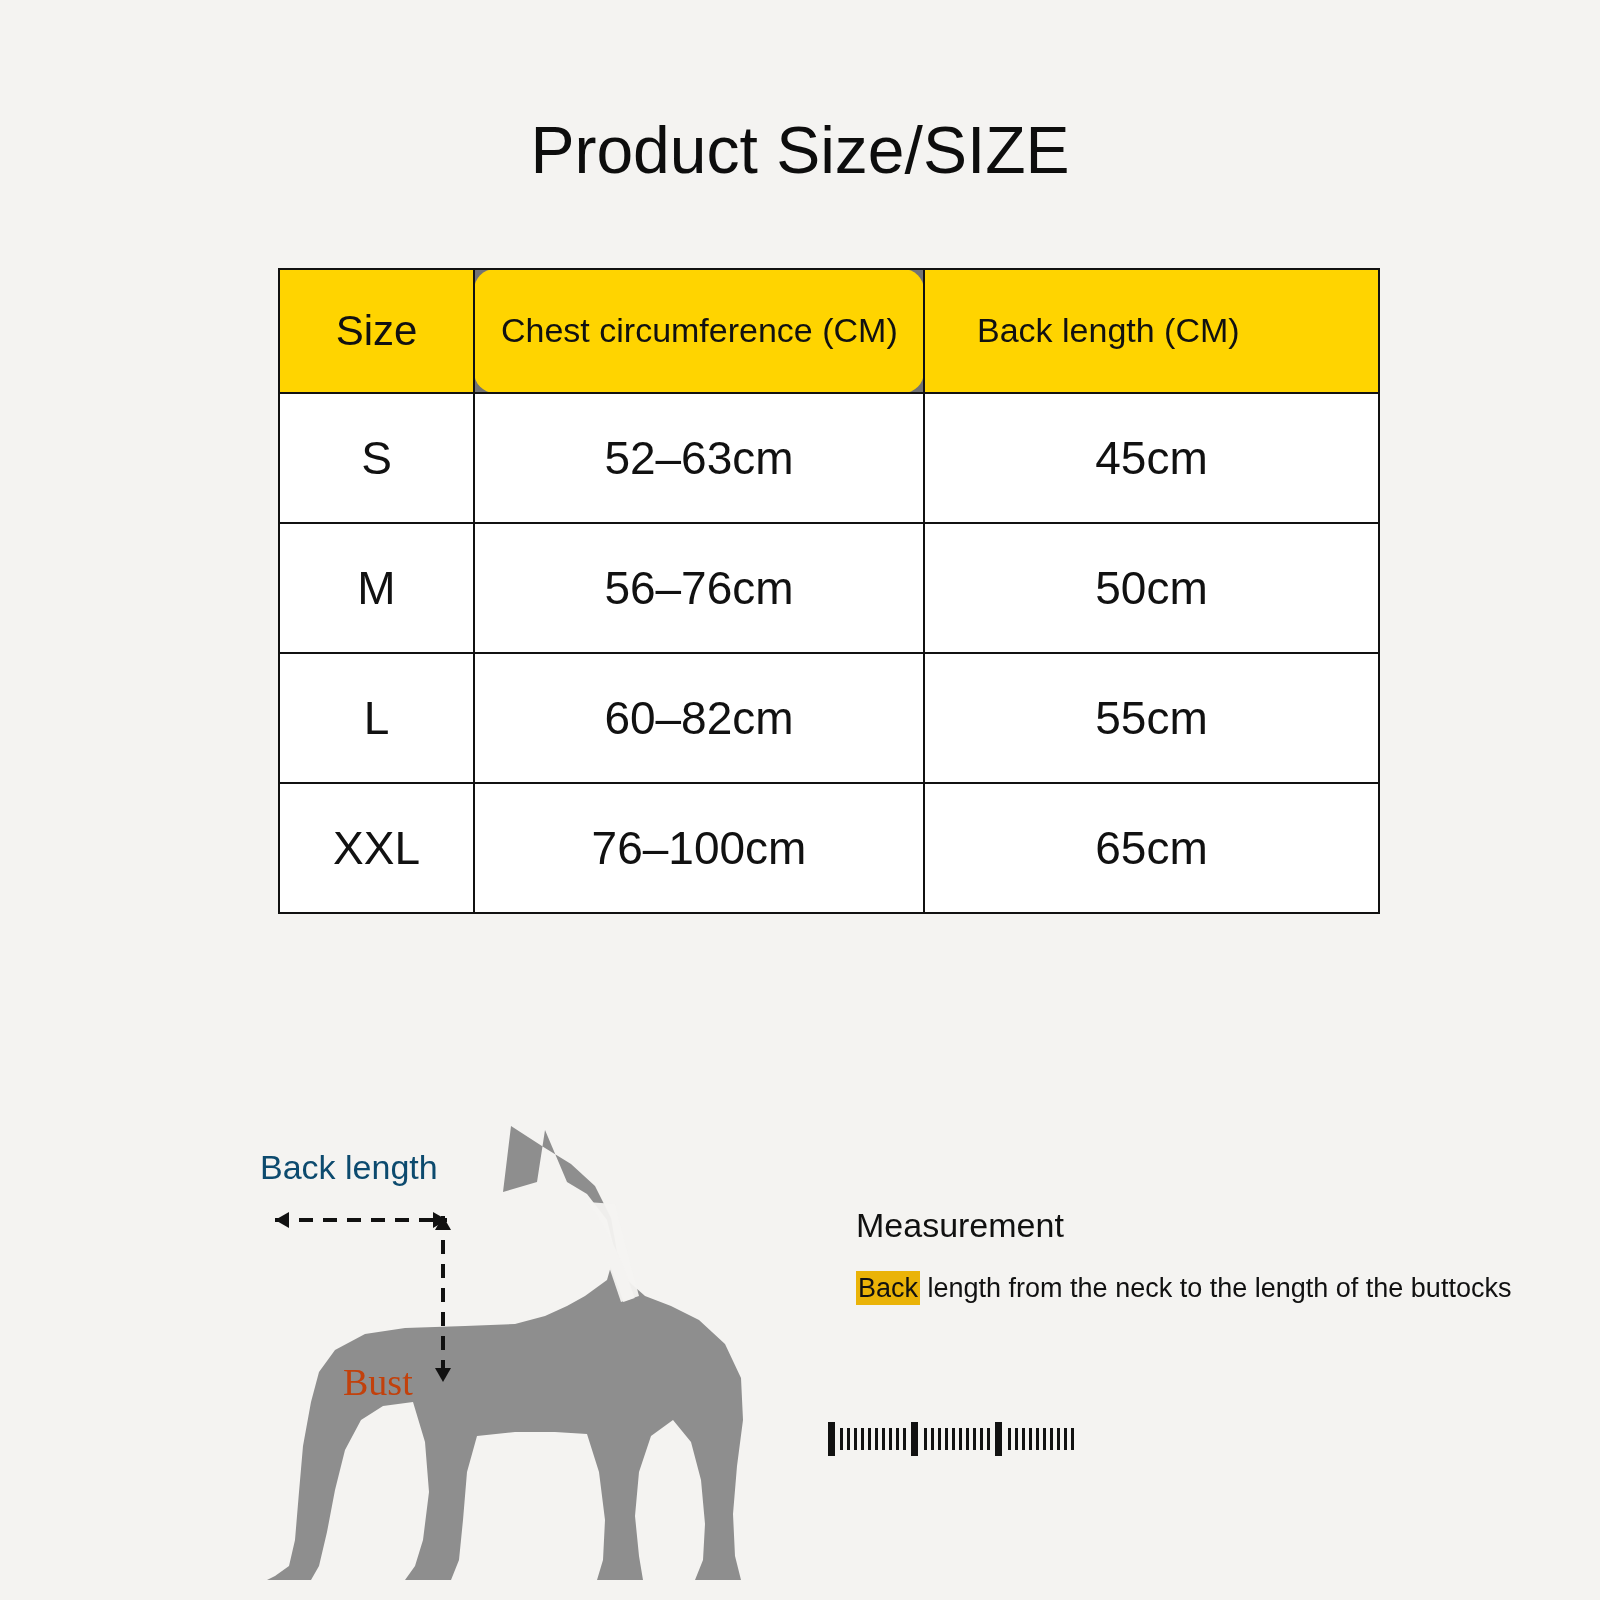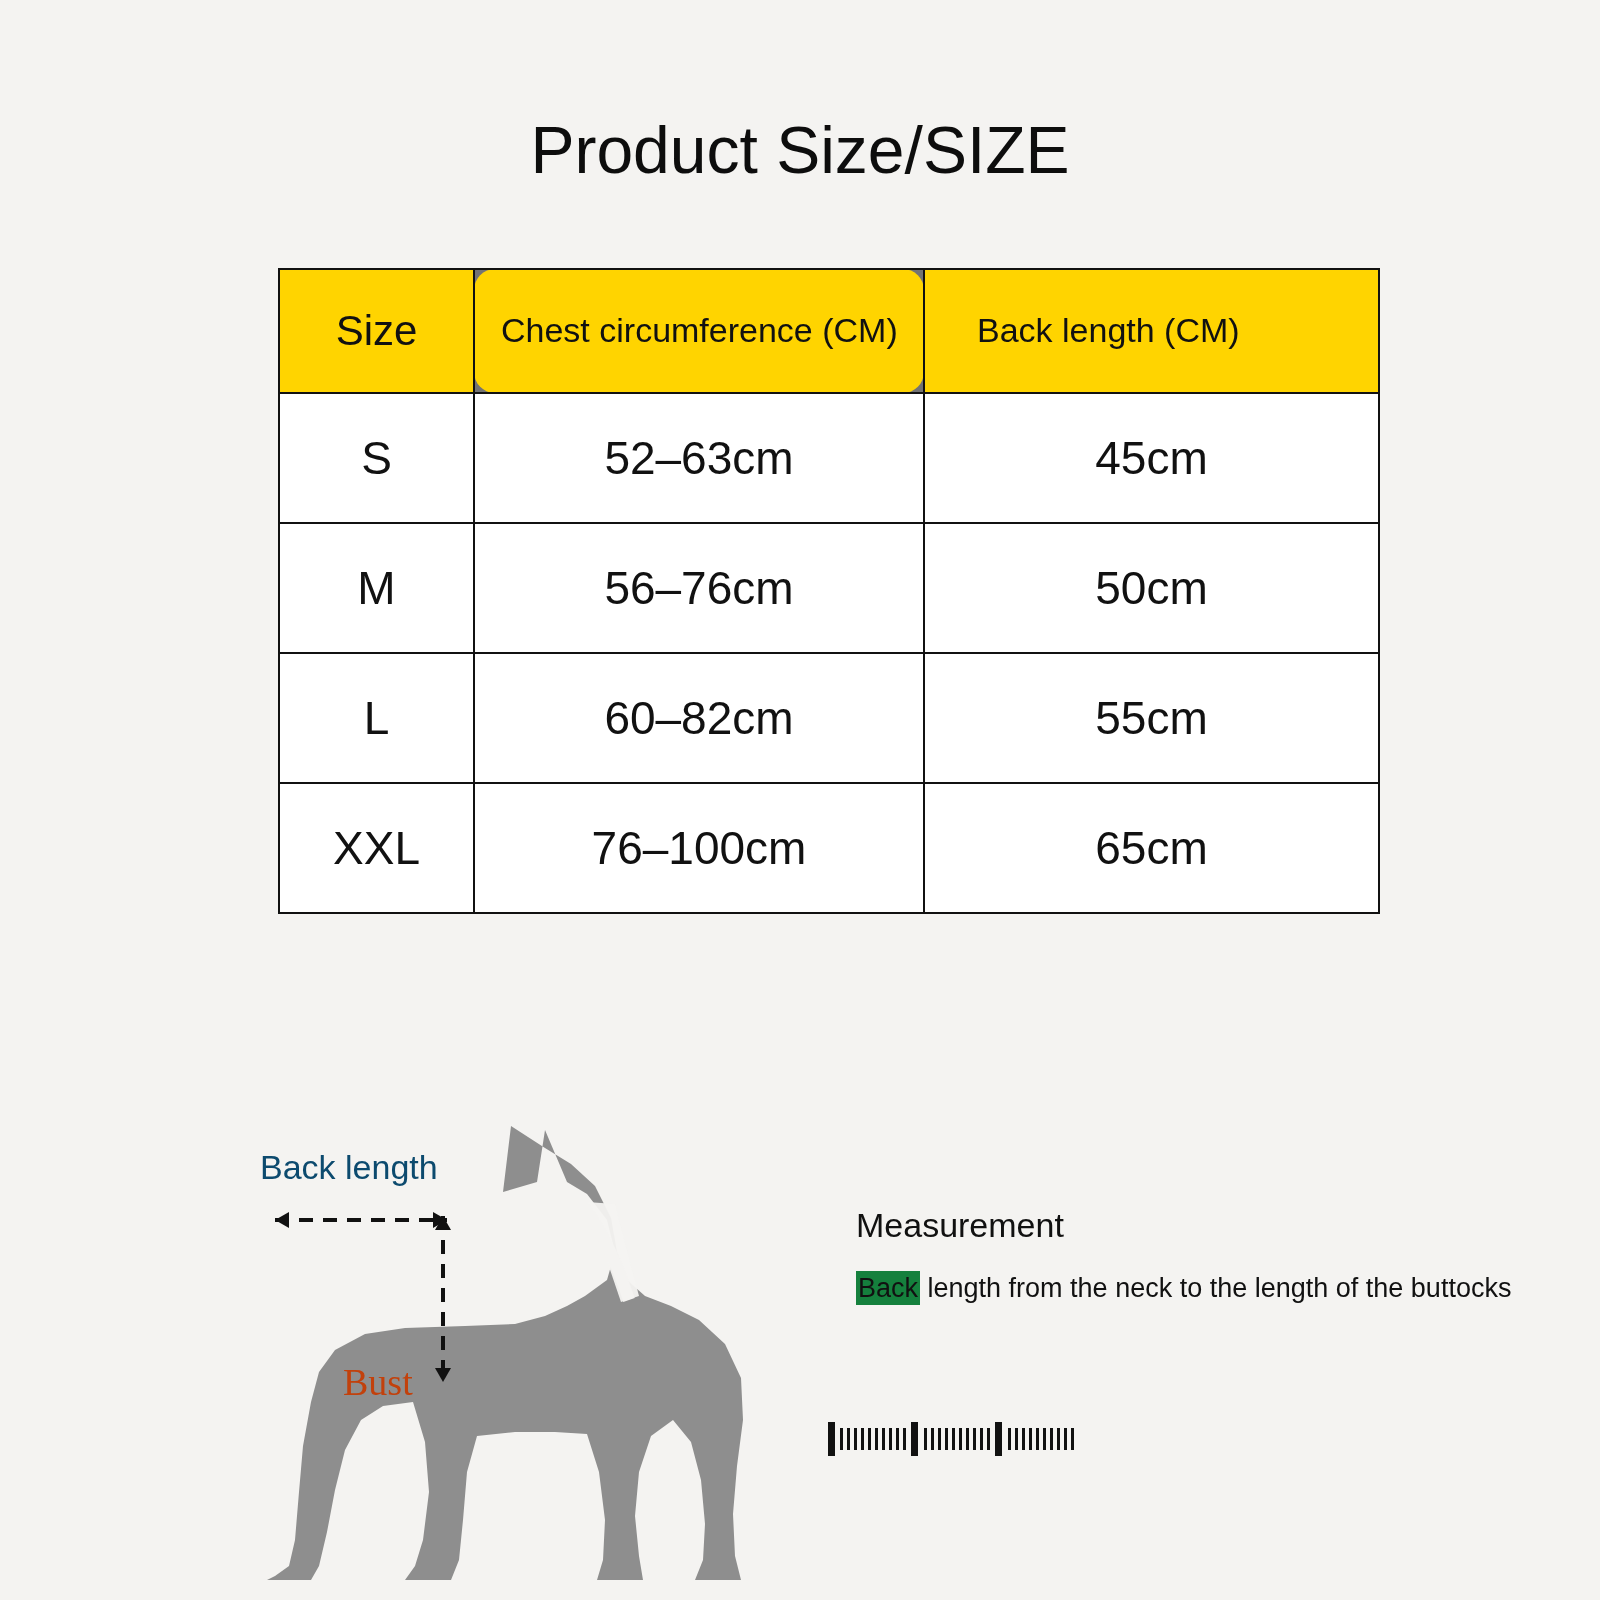--- a/index.html
+++ b/index.html
@@ -146,21 +146,21 @@
     color: #111111;
     margin-bottom: 26px;
   }
   .measure-line1 {
     font-size: 27px;
     color: #111111;
     line-height: 1.3;
     white-space: nowrap;
   }
   .measure-line1 .hl {
-    background: #15803d;
+    background: #eab308;
     padding: 2px 2px;
   }
   .measure-line2 {
     margin-top: 18px;
     font-size: 29px;
     color: #111111;
     line-height: 1.35;
     padding-left: 18px;
   }
 

